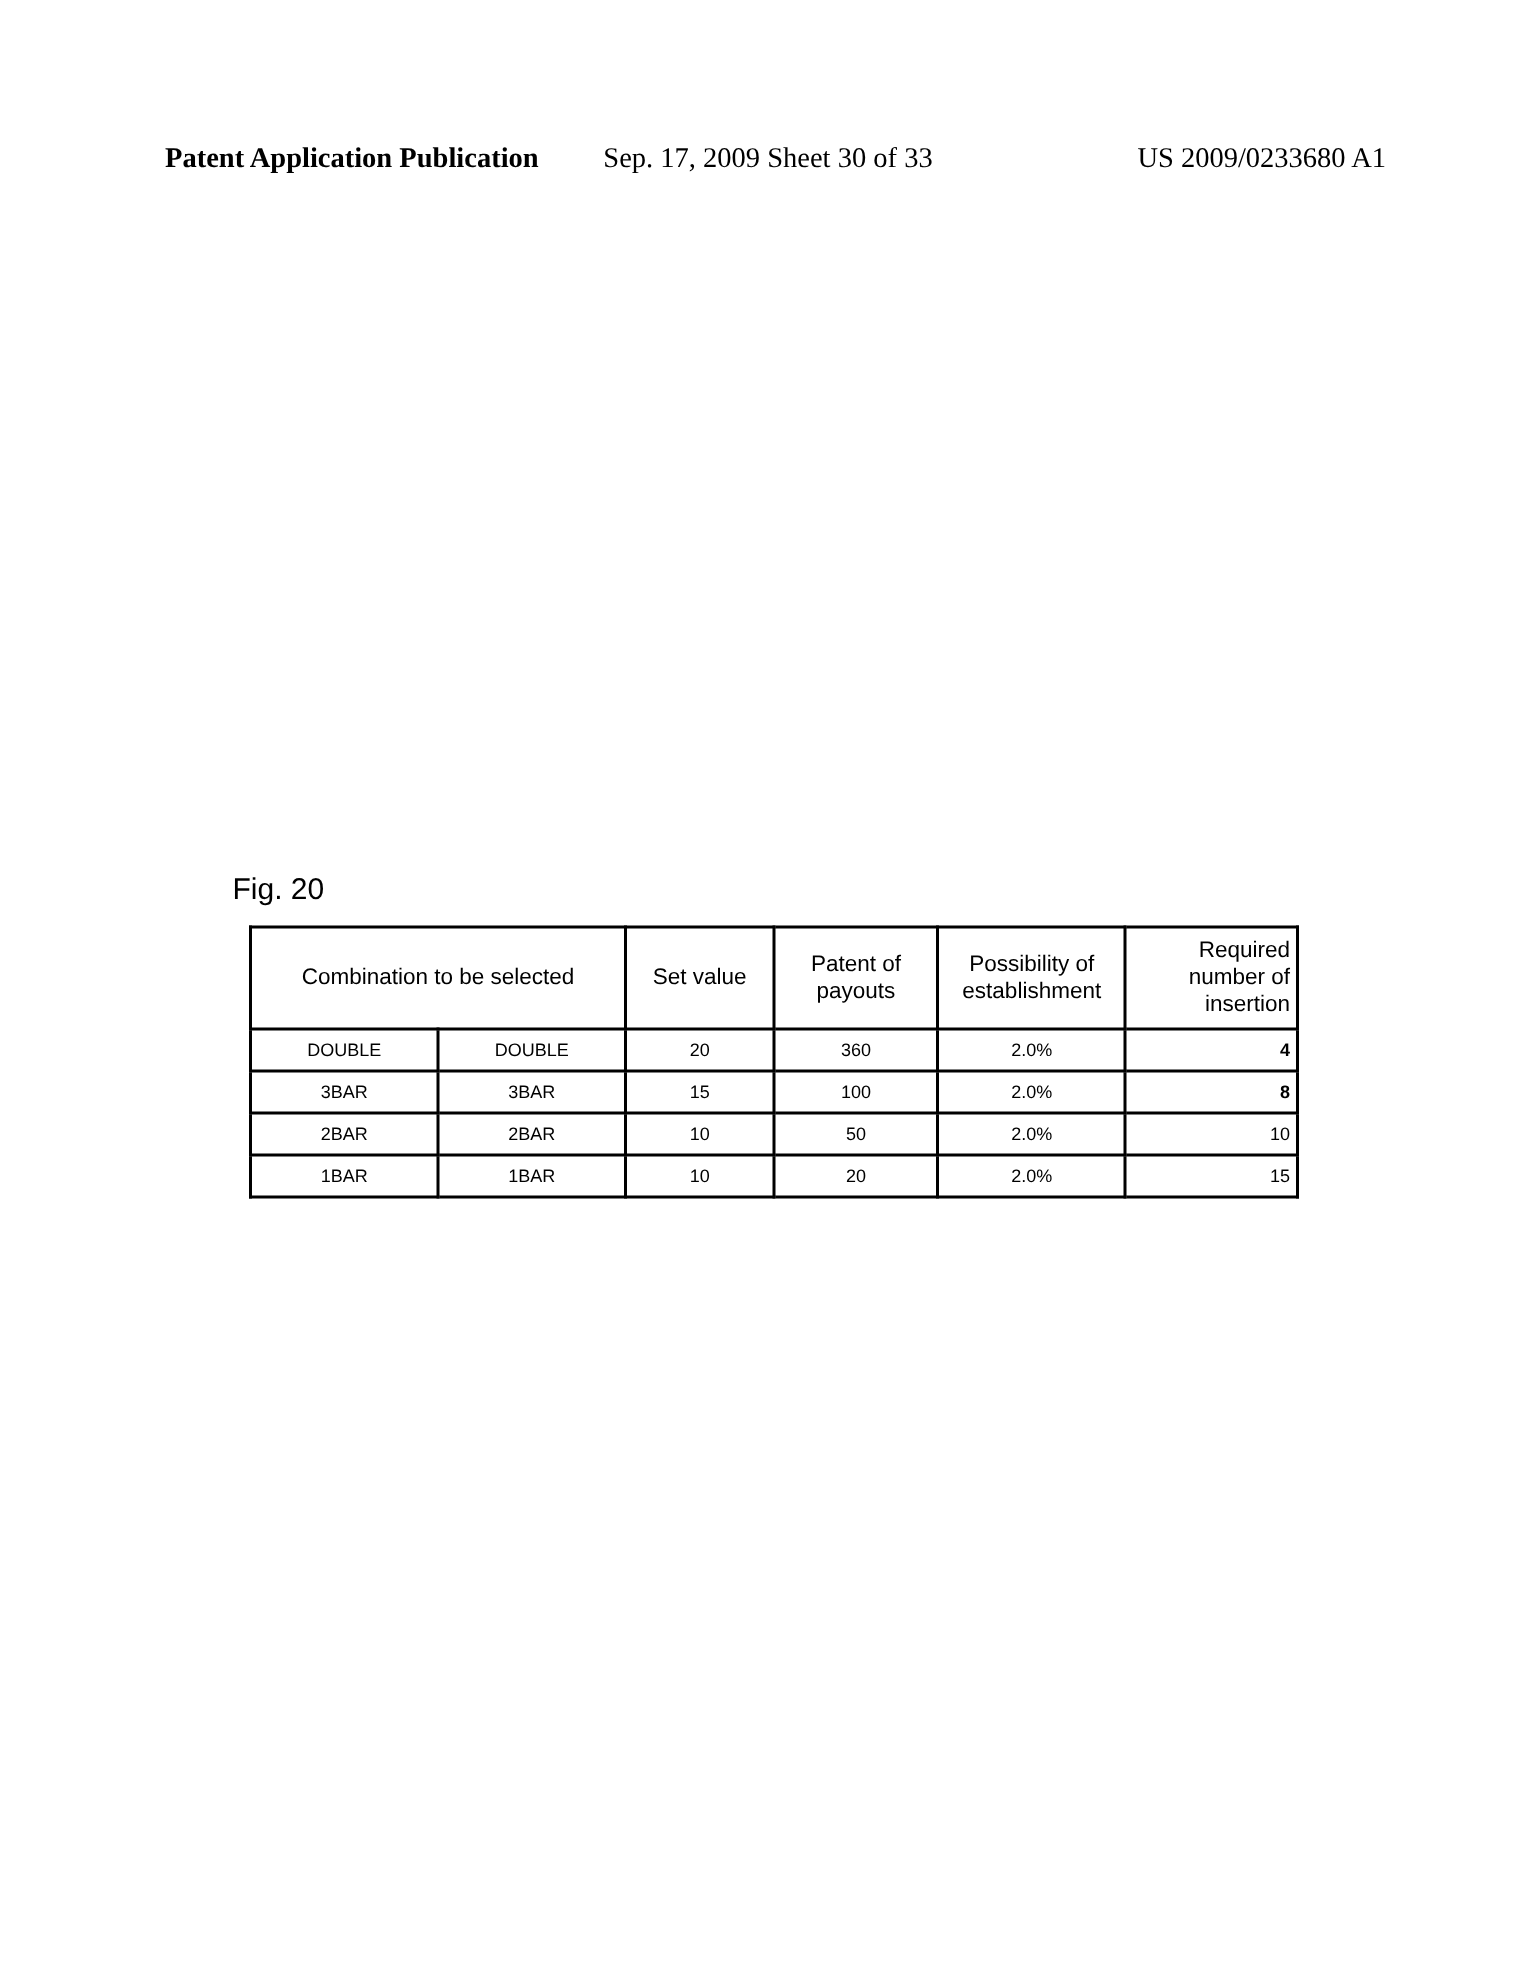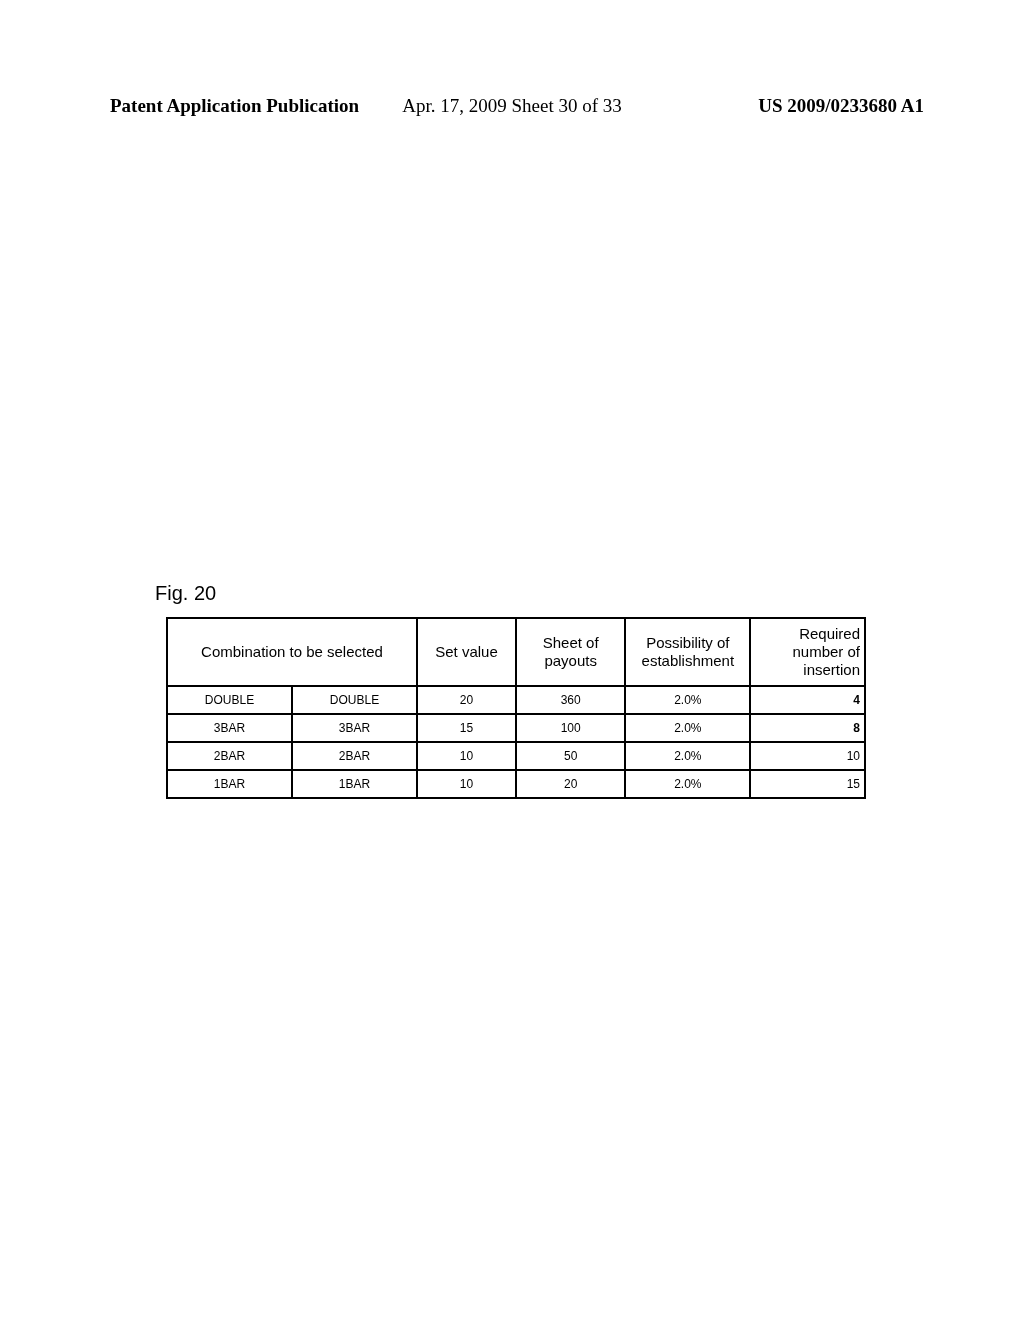--- a/index.html
+++ b/index.html
@@ -26,21 +26,21 @@
     }
     .header-left {
       font-weight: bold;
     }
     .header-center {
       position: absolute;
       left: 50%;
       transform: translateX(-50%);
     }
     .header-right {
-      font-weight: bold;
+      font-weight: normal;
     }
     .figure-label {
       position: absolute;
       top: 582px;
       left: 155px;
       font-family: Arial, sans-serif;
       font-size: 20px;
     }
     .table-wrap {
       position: absolute;
@@ -71,33 +71,33 @@
     .col-pay   { width: 105px; }
     .col-poss  { width: 120px; }
     .col-req   { width: 110px; text-align: right; }
     .bold { font-weight: bold; }
   </style>
 </head>
 <body>
 
 <div class="header">
   <span class="header-left">Patent Application Publication</span>
-  <span class="header-center">Apr. 17, 2009  Sheet 30 of 33</span>
+  <span class="header-center">Sep. 17, 2009  Sheet 30 of 33</span>
   <span class="header-right">US 2009/0233680 A1</span>
 </div>
 
 <div class="figure-label">Fig. 20</div>
 
 <div class="table-wrap">
   <table>
     <thead>
       <tr>
         <th colspan="2" class="col-combo1">Combination to be selected</th>
         <th class="col-set">Set value</th>
-        <th class="col-pay">Sheet of payouts</th>
+        <th class="col-pay">Patent of payouts</th>
         <th class="col-poss">Possibility of establishment</th>
         <th class="col-req">Required number of insertion</th>
       </tr>
     </thead>
     <tbody>
       <tr>
         <td class="col-combo1">DOUBLE</td>
         <td class="col-combo2">DOUBLE</td>
         <td class="col-set">20</td>
         <td class="col-pay">360</td>

